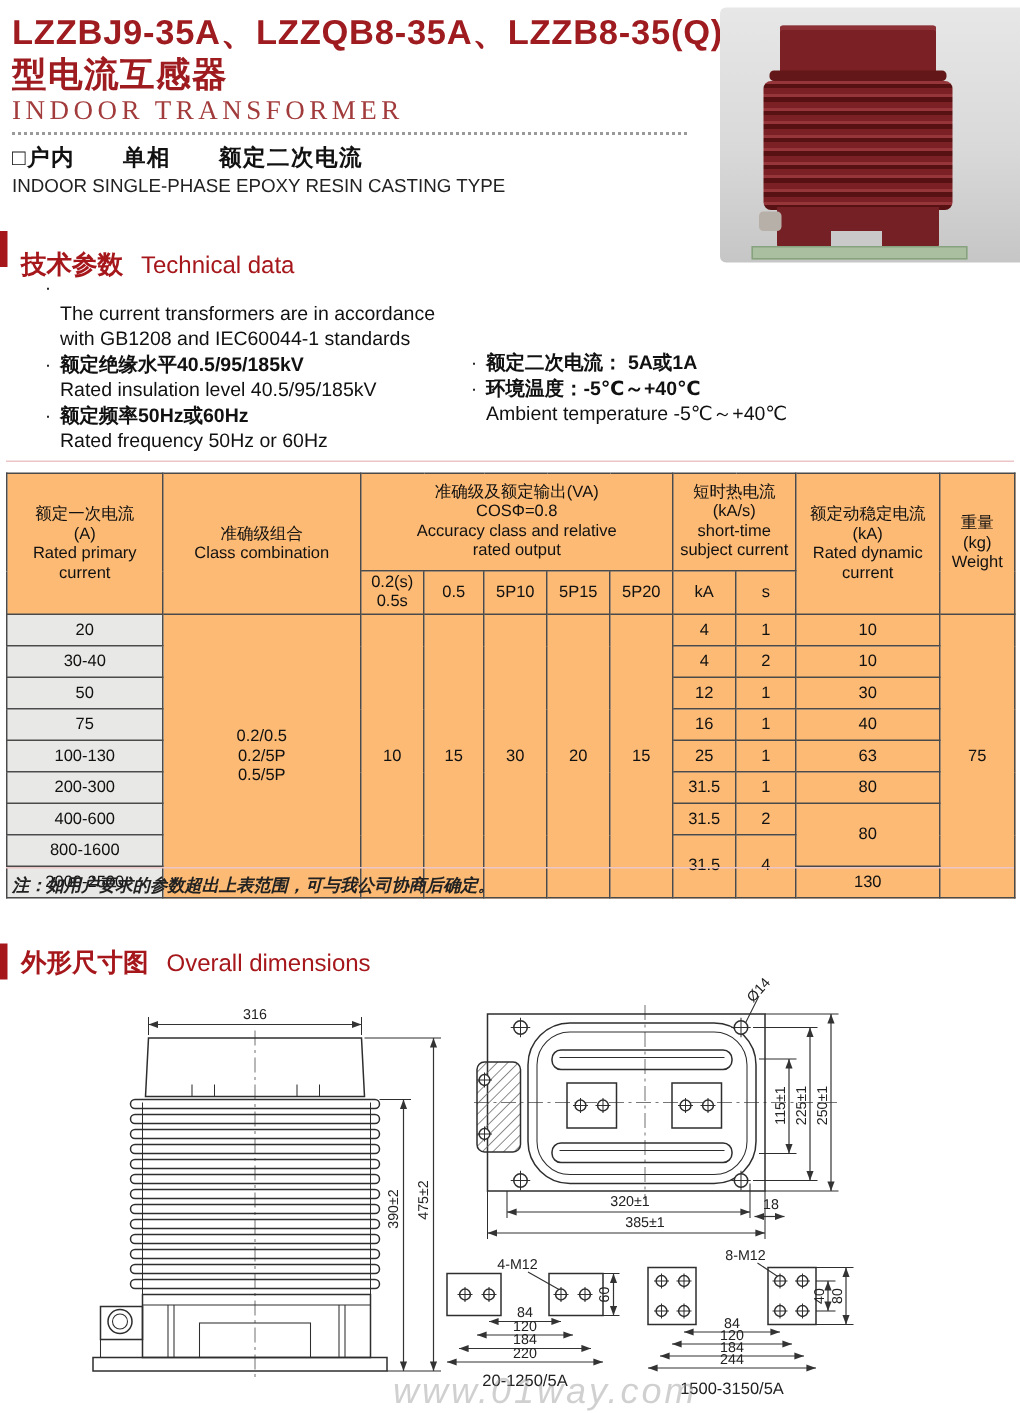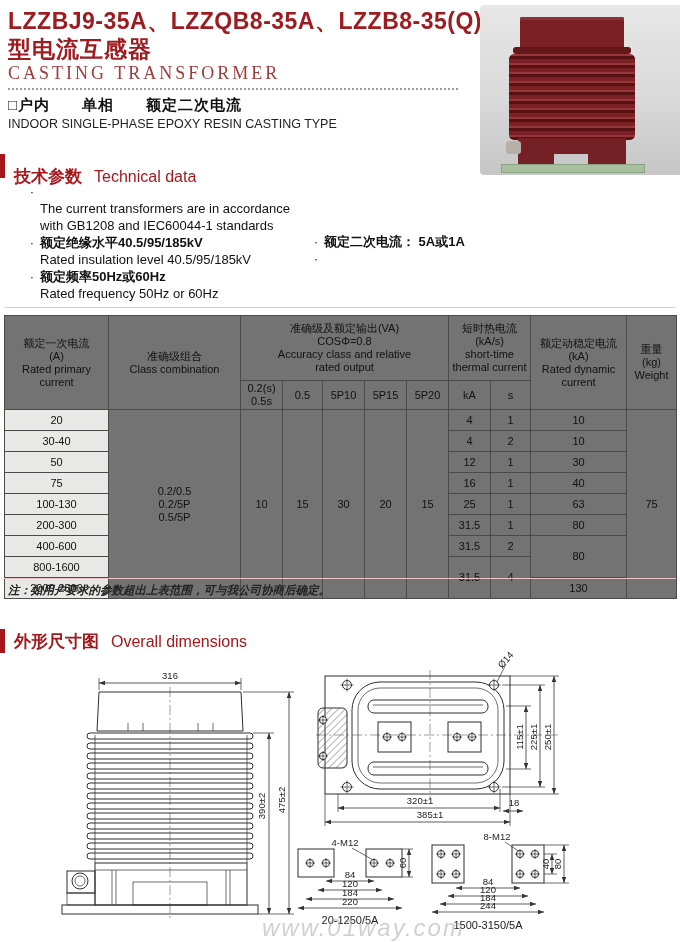--- a/index.html
+++ b/index.html
@@ -48,21 +48,21 @@
   .ti .dot{width:16px; flex:0 0 16px; text-align:center;}
   .ti .cn{font-weight:bold;}
 
   
   .pinkline{left:4px; width:672px; height:1px; background:#ecc6c6;}
 
   
   .ttable{left:4px; top:315px; width:672px; border-collapse:collapse; table-layout:fixed;
           font-size:11px; color:#111;}
   .ttable th,.ttable td{border:1px solid #4a4a4a; text-align:center; vertical-align:middle;
-          padding:1px 2px; background:#737373;}
+          padding:1px 2px; background:#fdba74;}
   .ttable thead th{font-weight:normal; line-height:13px;}
   .ttable tbody td{height:18px; line-height:13px;}
   .ttable td.c1{background:#e8e8e6;}
   .ttable .hrow1 th{height:62px;}
   .ttable .hrow2 th{height:26px;}
 
   .note-cn{left:8px; top:583px; font-size:11.5px; font-weight:bold; color:#222;font-style:italic;}
   .note-en{left:8px; top:599px; font-size:10.5px; color:#333;}
 
   
@@ -77,21 +77,21 @@
   .watermark{left:262px; top:914px; font-size:24px; color:rgba(150,150,150,.45);
              letter-spacing:2px; font-style:italic;}
 </style>
 </head>
 <body>
 
 <div class="page">
 
   <div class="abs title">LZZBJ9-35A、LZZQB8-35A、LZZB8-35(Q)</div>
   <div class="abs title2">型电流互感器</div>
-  <div class="abs subtitle">CASTING TRANSFORMER</div>
+  <div class="abs subtitle">INDOOR TRANSFORMER</div>
   <div class="abs dotline"></div>
   <div class="abs typeline">□户内　　单相　　额定二次电流</div>
   <div class="abs typeline-en">INDOOR SINGLE-PHASE EPOXY RESIN CASTING TYPE</div>
 
   <div class="abs photo">
     <div class="abs ct-cap"></div>
     <div class="abs ct-cap-lip"></div>
     <div class="abs ct-ribs"></div>
     <div class="abs ct-body"></div>
     <div class="abs ct-notch"></div>
@@ -124,20 +124,22 @@
   </div>
 
   <div class="abs bullets bullets-right">
     <div class="ti">
       <span class="dot">·</span>
       <span><span class="cn">额定二次电流： 5A或1A</span><br>
       </span>
     </div>
     <div class="ti">
       <span class="dot">·</span>
+      <span><span class="cn">环境温度：-5℃～+40℃</span><br>
+      <span class="pre">Ambient temperature -5℃～+40℃</span></span>
     </div>
   </div>
 
   <div class="abs pinkline" style="top:307px;"></div>
 
   <table class="abs ttable">
     <colgroup>
       <col style="width:104px">
         <col style="width:132px">
         <col style="width:42px">
@@ -158,21 +160,21 @@
 current</th>
         <th rowspan="2" class="pre">准确级组合
 Class combination</th>
         <th colspan="5" class="pre">准确级及额定输出(VA)
 COSΦ=0.8
 Accuracy class and relative
 rated output</th>
         <th colspan="2" class="pre">短时热电流
 (kA/s)
 short-time
-thermal current</th>
+subject current</th>
         <th rowspan="2" class="pre">额定动稳定电流
 (kA)
 Rated dynamic
 current</th>
         <th rowspan="2" class="pre">重量
 (kg)
 Weight</th>
       </tr>
       <tr class="hrow2">
         <th class="pre">0.2(s)

